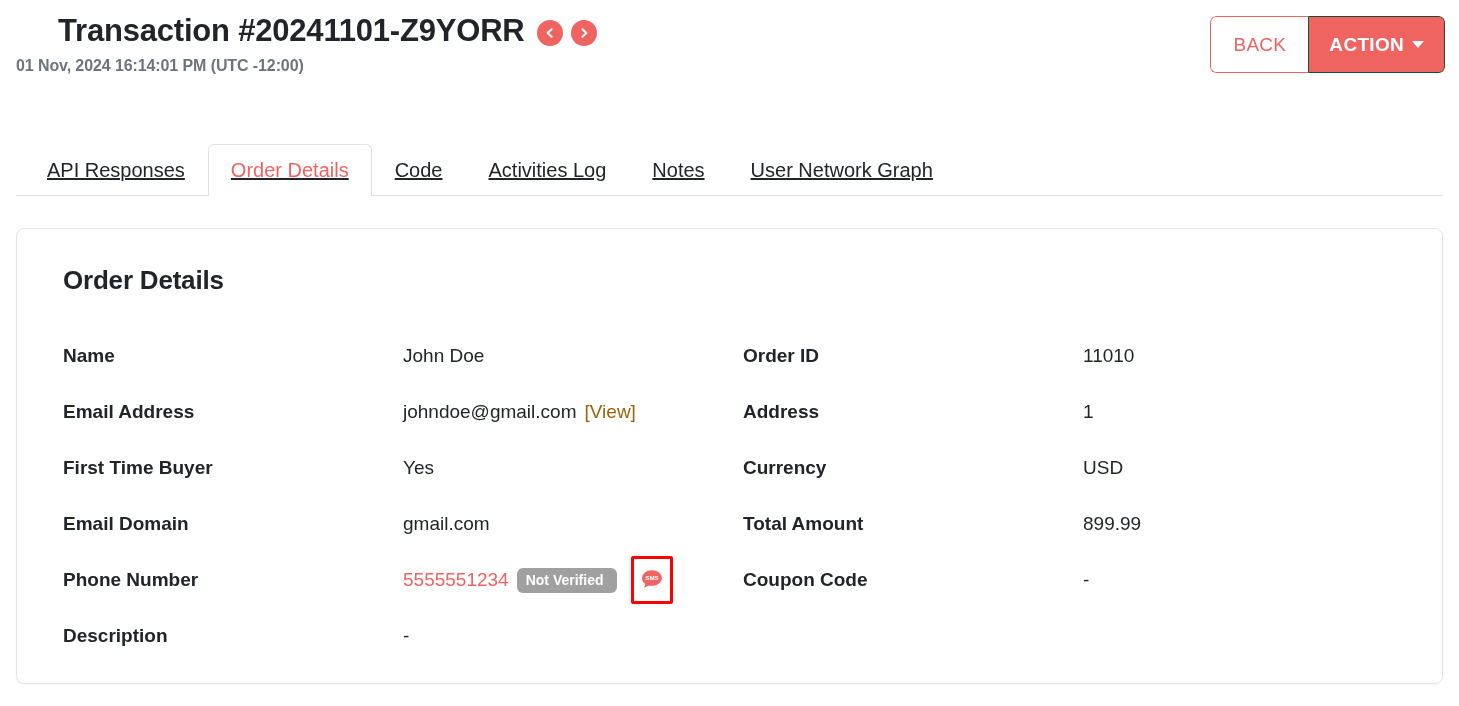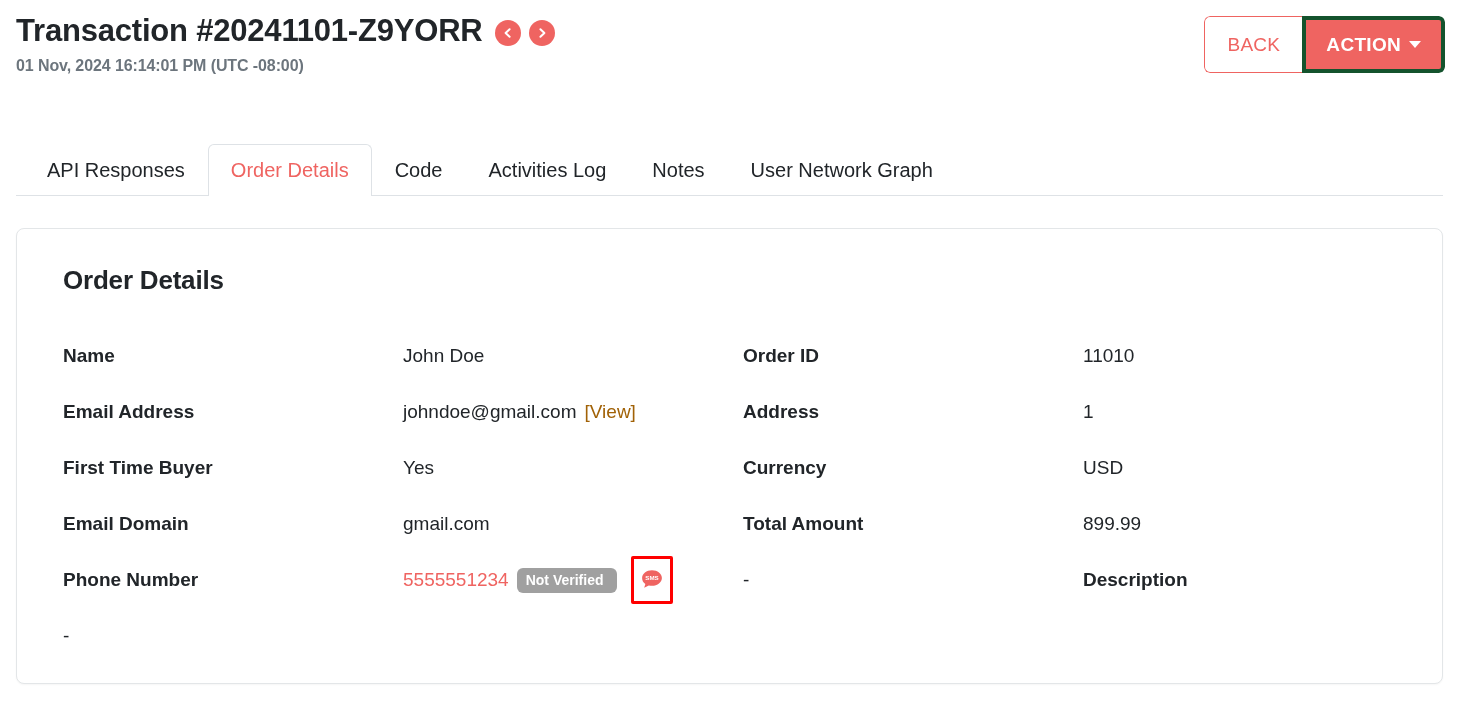--- a/index.html
+++ b/index.html
@@ -29,20 +29,21 @@
     align-items: center;
     gap: 10px;
   }
   .page-title {
     font-size: 31px;
     font-weight: bold;
     color: #212529;
     letter-spacing: -0.2px;
     line-height: 1.1;
     white-space: nowrap;
+    margin-left: 42px;
   }
   .nav-arrows {
     display: flex;
     align-items: center;
     gap: 8px;
     margin-left: 2px;
     margin-top: 3px;
   }
   .circle-btn {
     width: 26px;
@@ -86,21 +87,21 @@
     font-family: "Liberation Sans", sans-serif;
     letter-spacing: 0.3px;
     padding: 12px 22px;
     cursor: pointer;
     display: flex;
     align-items: center;
   }
   .btn-action {
     background: #ef6461;
     color: #ffffff;
-    border: 4px solid #14532d;
+    border: 1px solid #14532d;
     border-radius: 0 6px 6px 0;
     font-size: 19px;
     font-weight: bold;
     font-family: "Liberation Sans", sans-serif;
     letter-spacing: 0.3px;
     padding: 0 20px;
     cursor: pointer;
     display: flex;
     align-items: center;
     gap: 8px;
@@ -114,20 +115,21 @@
     display: inline-block;
   }
 
   
   .tabs-wrap {
     position: relative;
     margin: 28px 16px 0 16px;
     height: 58px;
     border-bottom: 1px solid #dee2e6;
     box-sizing: border-box;
+    text-decoration: underline;
   }
   .tabs {
     display: flex;
     align-items: flex-end;
     height: 100%;
     padding-left: 8px;
   }
   .tab {
     font-size: 20px;
     color: #212529;
@@ -235,21 +237,21 @@
       </button>
       <button class="circle-btn">
         <span>
           <svg width="12" height="12" viewBox="0 0 12 12" aria-hidden="true">
             <polyline points="4.4,2.2 8.4,6 4.4,9.8" fill="none" stroke="#ffffff" stroke-width="2" stroke-linecap="round" stroke-linejoin="round"></polyline>
           </svg>
         </span>
       </button>
     </div>
   </div>
-  <div class="page-subtitle">01 Nov, 2024 16:14:01 PM (UTC -08:00)</div>
+  <div class="page-subtitle">01 Nov, 2024 16:14:01 PM (UTC -12:00)</div>
 
   <div class="action-group">
     <button class="btn-back">BACK</button>
     <button class="btn-action">
       <span>ACTION</span>
       <span class="caret-down"></span>
     </button>
   </div>
 </div>
 
@@ -304,20 +306,21 @@
       <div class="cell value">
         <span class="phone-number">5555551234</span>
         <span class="badge-grey">Not Verified</span>
         <span class="sms-highlight">
           <span class="sms-icon"><svg viewBox="0 0 26 26" width="26" height="26" aria-hidden="true">
               <path d="M13 3.2c5.5 0 9.9 3.4 9.9 7.8 0 4.3-4.4 7.8-9.9 7.8-1.1 0-2.2-.15-3.2-.42l-4.6 2.4 1.15-3.7C4.2 15.6 3.1 13.4 3.1 11 3.1 6.6 7.5 3.2 13 3.2z" fill="#ef6461"></path>
               <text x="13" y="12.6" font-family="Liberation Sans, sans-serif" font-size="6.2" font-weight="bold" fill="#ffffff" text-anchor="middle">SMS</text>
             </svg></span>
         </span>
       </div>
+      <div class="cell label">Coupon Code</div>
       <div class="cell value">
         <span>-</span>
       </div>
       <div class="cell label">Description</div>
       <div class="cell value">
         <span>-</span>
       </div>
       <div class="cell"></div>
       <div class="cell"></div>
     </div>

